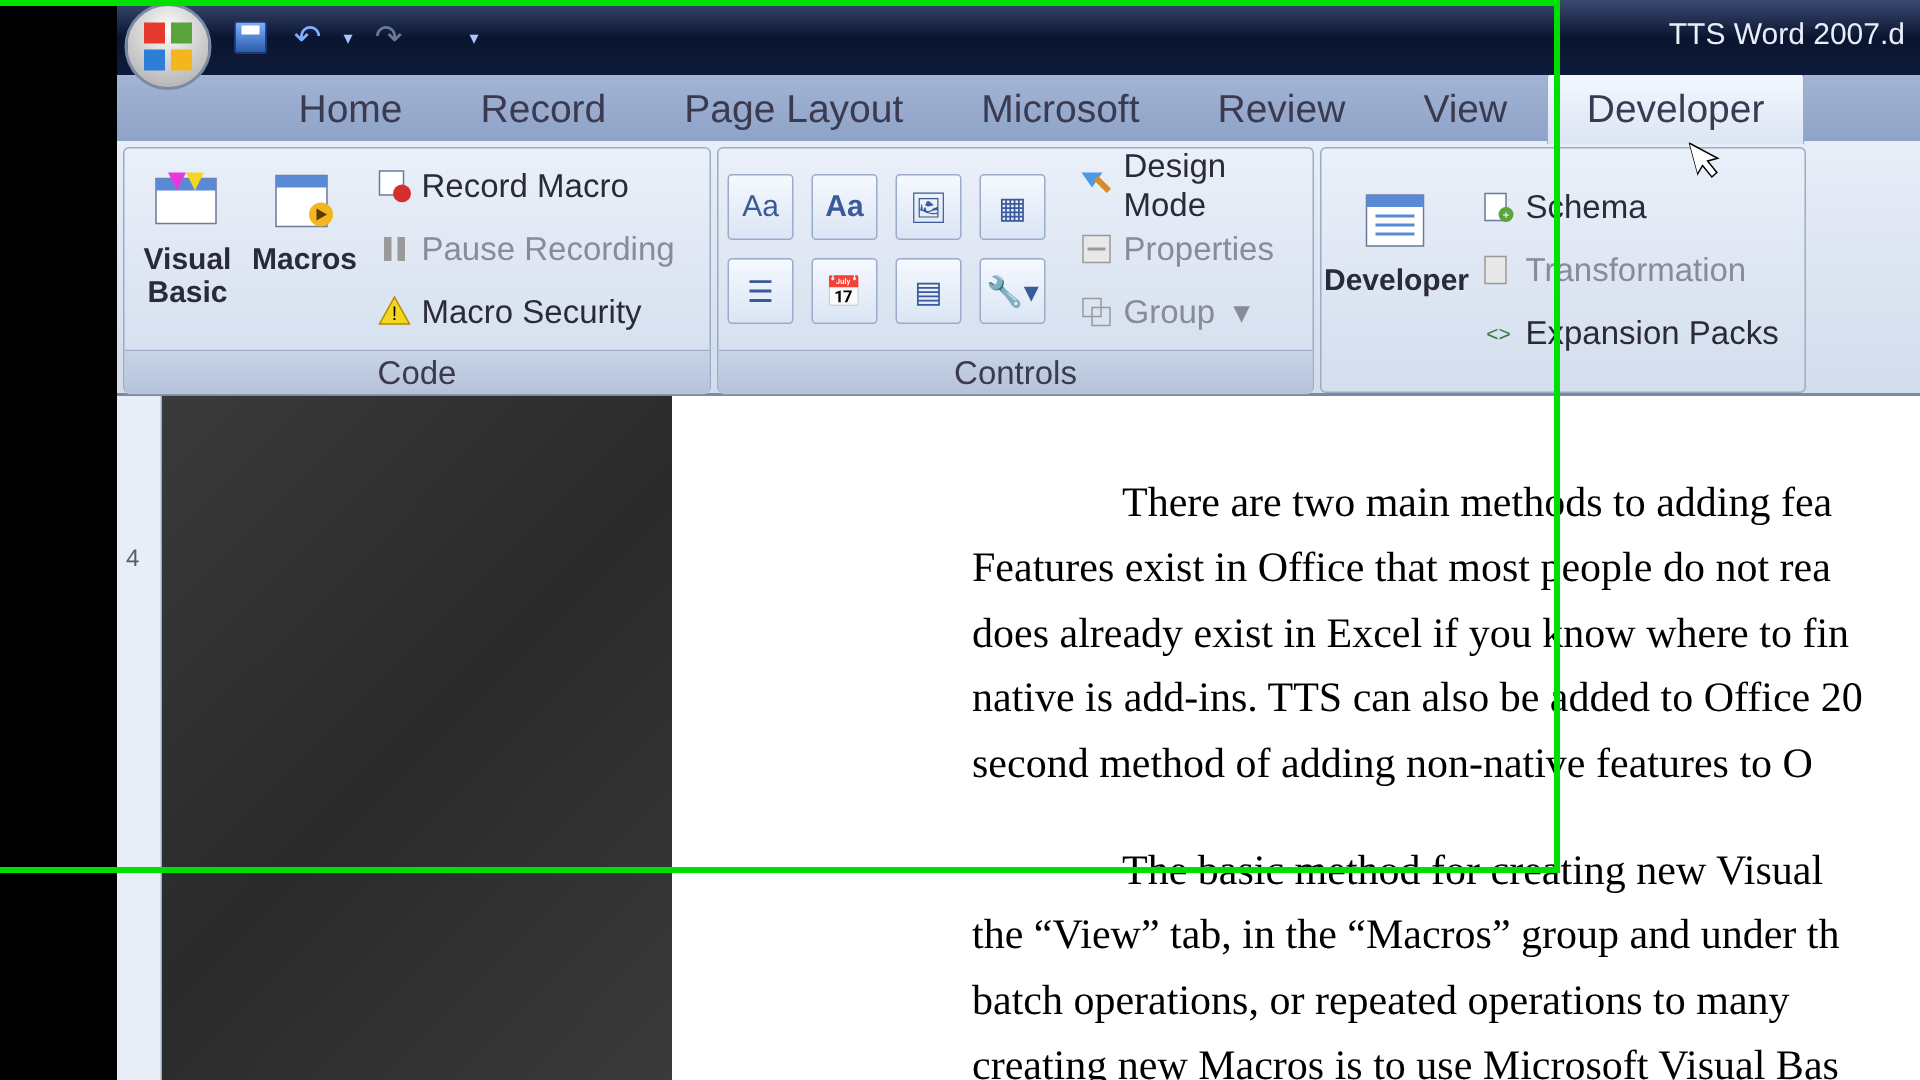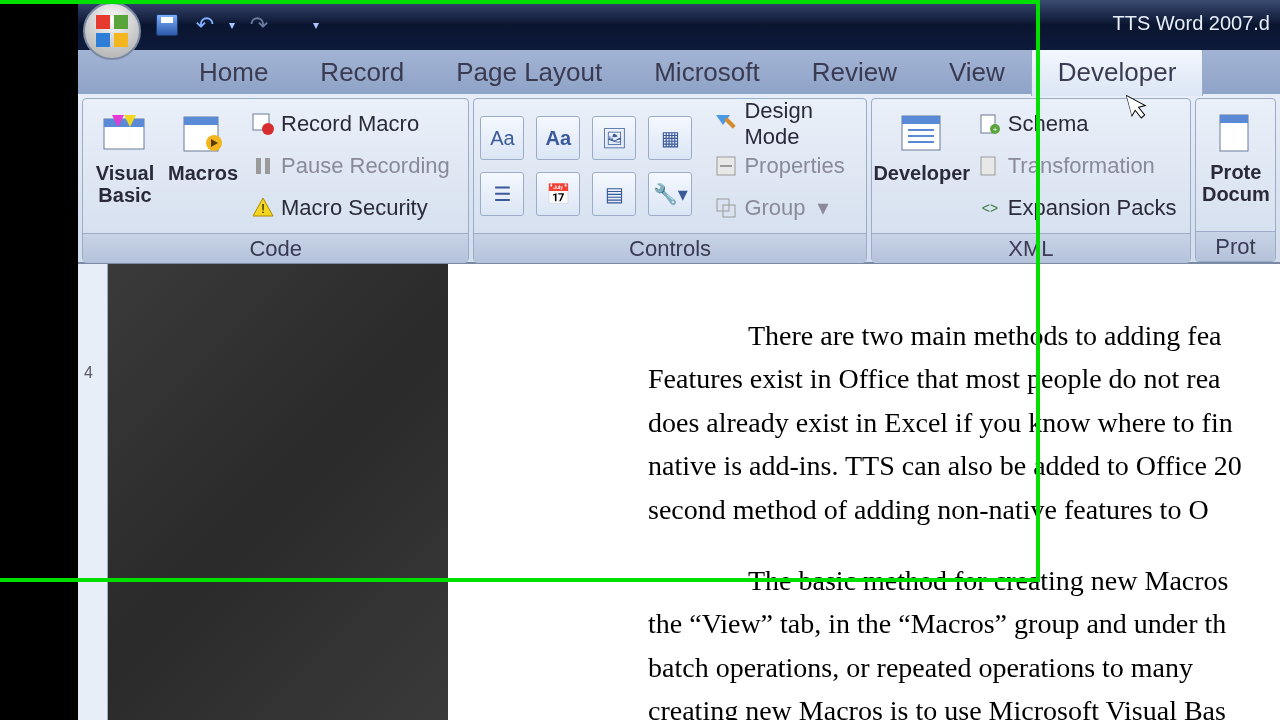--- a/index.html
+++ b/index.html
@@ -475,56 +475,40 @@
           <div class="small-btn">
             <div class="small-icon">
               <svg width="22" height="22">
                   <text x="11" y="16" font-size="14" text-anchor="middle" fill="#3a7a3a">&lt;&gt;</text>
                 </svg>
             </div>
             <span>Expansion Packs</span>
           </div>
         </div>
       </div>
-      <div class="group-label">XML</div>
-    </div>
-
-    <div class="group" style="width:82px;overflow:hidden">
-      <div class="group-body">
-        <div class="big-btn" style="width:78px">
-          <div class="big-icon">
-            <svg width="44" height="44">
-                <rect x="6" y="4" width="28" height="36" fill="#fff" stroke="#6a7a9a"></rect>
-                <rect x="6" y="4" width="28" height="8" fill="#5a8ad6"></rect>
-              </svg>
-          </div>
-          <div class="big-label" style="white-space:pre-line">Prote
-Docum</div>
-        </div>
-      </div>
-      <div class="group-label">Prot</div>
-    </div>
+    </div>
+
 
   </div>
 
   <div class="doc-area">
     <div class="ruler-v">
       <div class="tick" style="top:100px">4</div>
     </div>
     <div class="dark-margin"></div>
     <div class="page">
       <div class="para">
         <div class="indent">There are two main methods to adding fea</div>
         <div>Features exist in Office that most people do not rea</div>
         <div>does already exist in Excel if you know where to fin</div>
         <div>native is add-ins. TTS can also be added to Office 20</div>
         <div>second method of adding non-native features to O</div>
       </div>
       <div class="para">
-        <div class="indent">The basic method for creating new Macros</div>
+        <div class="indent">The basic method for creating new Visual</div>
         <div>the “View” tab, in the “Macros” group and under th</div>
         <div>batch operations, or repeated operations to many </div>
         <div>creating new Macros is to use Microsoft Visual Bas</div>
       </div>
     </div>
   </div>
 
 </div>
 
 <div class="green-box green-top"></div>

